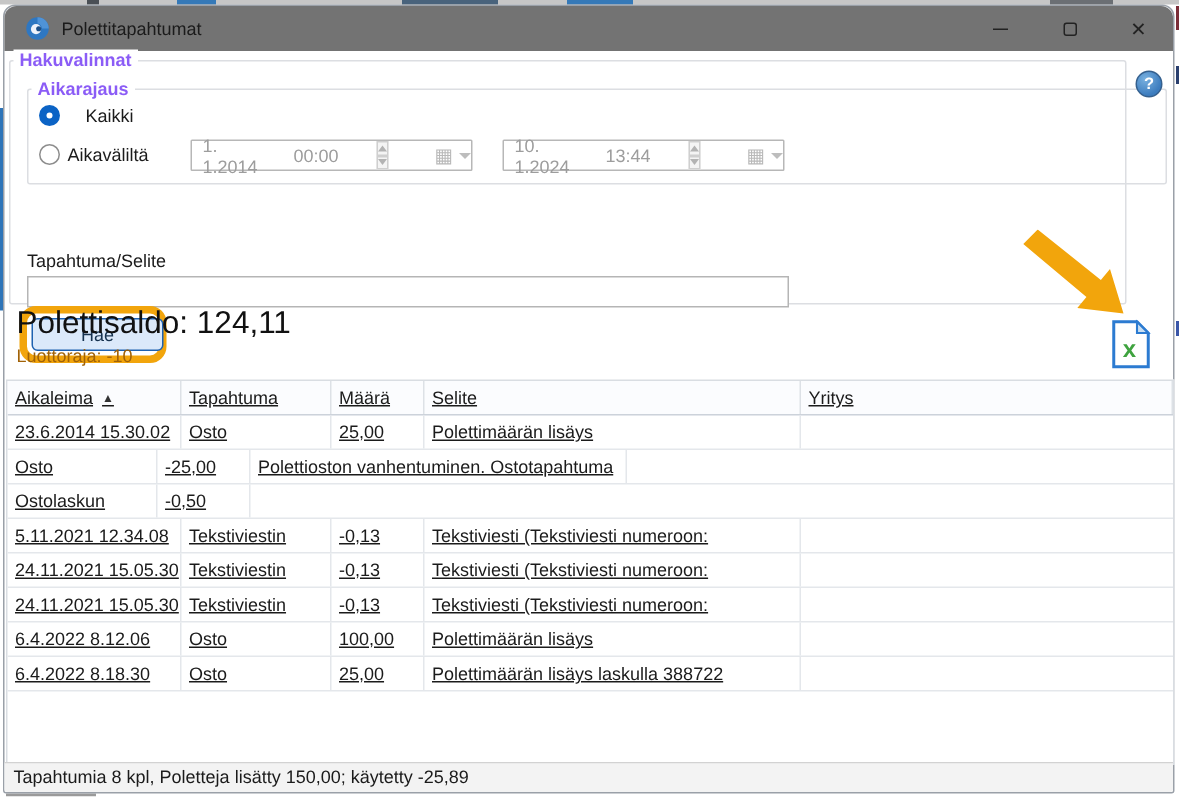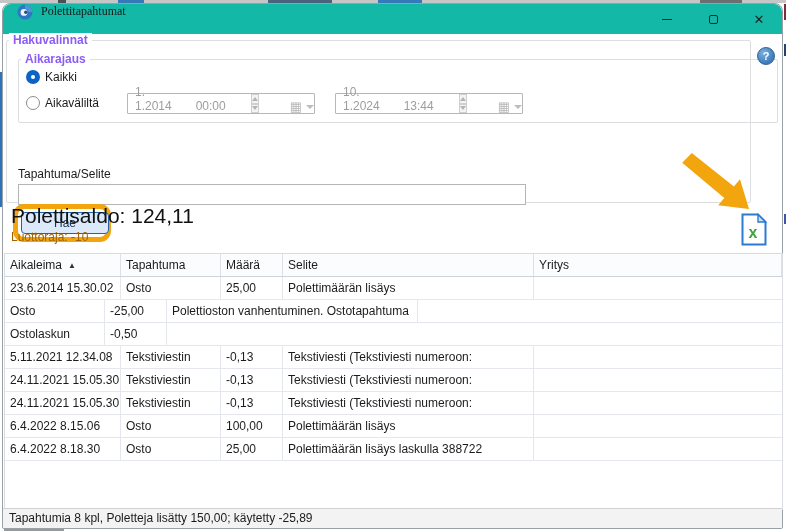--- a/index.html
+++ b/index.html
@@ -13,21 +13,21 @@
   .frag { position:absolute; }
   .left-sliver { position:absolute; left:0; top:72px; width:2px; height:135px; background:#2e74b8; }
 
   
   .window {
     position:absolute; left:2px; top:3px; width:781px; height:526px;
     background:#ffffff; border:1px solid #9aa0a8; border-radius:8px 8px 2px 2px;
   }
   .titlebar {
     position:absolute; left:0; top:0; width:100%; height:30px;
-    background:#14b8a6; border-radius:8px 8px 0 0; display:flex; align-items:flex-start;font-family:Liberation Serif, serif;
+    background:#737373; border-radius:8px 8px 0 0; display:flex; align-items:center;
   }
   .app-icon { width:16px; height:16px; margin-left:14px; }
   .title-text { margin-left:8px; font-size:12px; color:#1b1b1b; }
   .win-controls { position:absolute; right:0; top:0; height:30px; display:flex; }
   .win-btn { width:46px; height:30px; display:flex; align-items:center; justify-content:center; cursor:default; }
   .glyph-min { width:10px; height:1px; background:#222; }
   .glyph-max { width:9px; height:9px; border:1px solid #222; border-radius:2px; }
   .glyph-close { font-size:13px; color:#222; line-height:1; }
 
   
@@ -39,31 +39,31 @@
   
   .help-icon {
     position:absolute; left:754px; top:43px; width:18px; height:18px; border-radius:50%;
     background:radial-gradient(circle at 35% 30%, #79b1e0, #3c7cbe 70%);
     border:1px solid #35608e; color:#fff; font-weight:bold; font-size:11px;
     display:flex; align-items:center; justify-content:center;
   }
 
   
   .radio-row { position:absolute; display:flex; align-items:center; }
-  .radio-row.r1 { left:7px; top:10px; }
+  .radio-row.r1 { left:7px; top:10px;gap:12px; }
   .radio-row.r2 { left:7px; top:36px; }
   .radio-dot { width:14px; height:14px; border-radius:50%; margin-right:5px; position:relative; }
   .radio-dot.checked { background:#0b63c5; }
   .radio-dot.checked::after { content:""; position:absolute; left:5px; top:5px; width:4px; height:4px; border-radius:50%; background:#fff; }
   .radio-dot.unchecked { background:#fff; border:1px solid #8d8d8d; }
 
   
   .dt-field {
     position:absolute; top:33px; width:188px; height:21px; background:#fff;
-    border:1px solid #b7b7b7; border-radius:1px; display:flex; align-items:flex-end; color:#9d9d9d;gap:23px;
+    border:1px solid #b7b7b7; border-radius:1px; display:flex; align-items:center; color:#9d9d9d;gap:23px;
   }
   .dt-field.f1 { left:108px; }
   .dt-field.f2 { left:316px; }
   .dt-date { padding-left:7px; width:92px; }
   .dt-time { width:34px; }
   .spinner { width:16px; height:19px; display:flex; flex-direction:column; margin-left:2px; }
   .spin-btn { flex:1; border:1px solid #cfcfcf; background:#f4f4f4; display:flex; align-items:center; justify-content:center; }
   .tri-up { width:0; height:0; border-left:3px solid transparent; border-right:3px solid transparent; border-bottom:4px solid #b3b3b3; }
   .tri-down { width:0; height:0; border-left:3px solid transparent; border-right:3px solid transparent; border-top:4px solid #b3b3b3; }
   .cal-btn { display:flex; align-items:center; margin-left:8px; color:#b9b9b9; }
@@ -97,21 +97,21 @@
   .excel-btn { position:absolute; left:737px; top:209px; width:28px; height:33px; }
 
   
   .arrow-annotation { position:absolute; left:674px; top:149px; width:84px; height:62px; pointer-events:none; }
 
   
   .grid {
     position:absolute; left:1px; top:249px; width:779px; height:257px;
     border:1px solid #d9dde2; background:#fff; overflow:hidden;
   }
-  .t-row { display:flex; height:23px; border-bottom:1px solid #e4e7eb; }
+  .t-row { display:flex; height:23px; border-bottom:1px solid #e4e7eb;text-decoration:underline; }
   .t-row.header { background:#fbfcfe; border-bottom:1px solid #ccd2da; }
   .t-cell { padding-left:5px; line-height:22px; font-size:12px; white-space:nowrap; overflow:hidden; border-right:1px solid #e4e7eb; }
   .t-row.header .t-cell { border-right:1px solid #dde1e6; }
   .c0 { width:116px; } .c1 { width:100px; } .c2 { width:62px; } .c3 { width:251px; } .c4 { flex:1; border-right:none; }
   .sort-arrow { font-size:8px; color:#333; margin-left:6px; vertical-align:1px; }
 
   
   .statusbar {
     position:absolute; left:0; bottom:0; width:100%; height:20px;
     background:#f3f3f3; border-top:1px solid #d2d2d2; line-height:19px;
@@ -276,21 +276,21 @@
           <div class="t-cell c4"></div>
         </div>
         <div class="t-row">
           <div class="t-cell c0">24.11.2021 15.05.30</div>
           <div class="t-cell c1">Tekstiviestin</div>
           <div class="t-cell c2">-0,13</div>
           <div class="t-cell c3">Tekstiviesti (Tekstiviesti numeroon:</div>
           <div class="t-cell c4"></div>
         </div>
         <div class="t-row">
-          <div class="t-cell c0">6.4.2022 8.15.06</div>
+          <div class="t-cell c0">6.4.2022 8.12.06</div>
           <div class="t-cell c1">Osto</div>
           <div class="t-cell c2">100,00</div>
           <div class="t-cell c3">Polettimäärän lisäys</div>
           <div class="t-cell c4"></div>
         </div>
         <div class="t-row">
           <div class="t-cell c0">6.4.2022 8.18.30</div>
           <div class="t-cell c1">Osto</div>
           <div class="t-cell c2">25,00</div>
           <div class="t-cell c3">Polettimäärän lisäys laskulla 388722</div>

